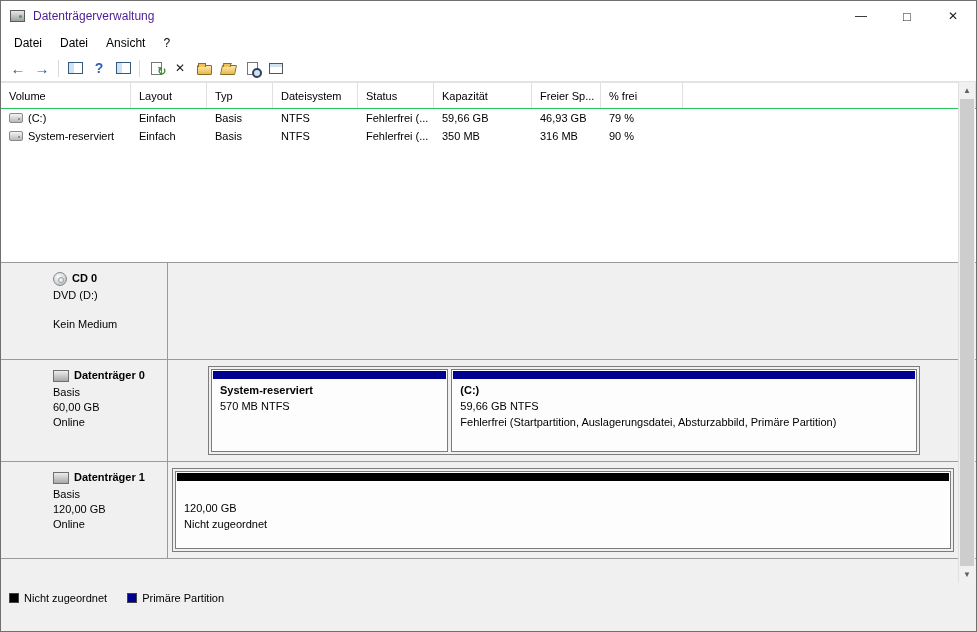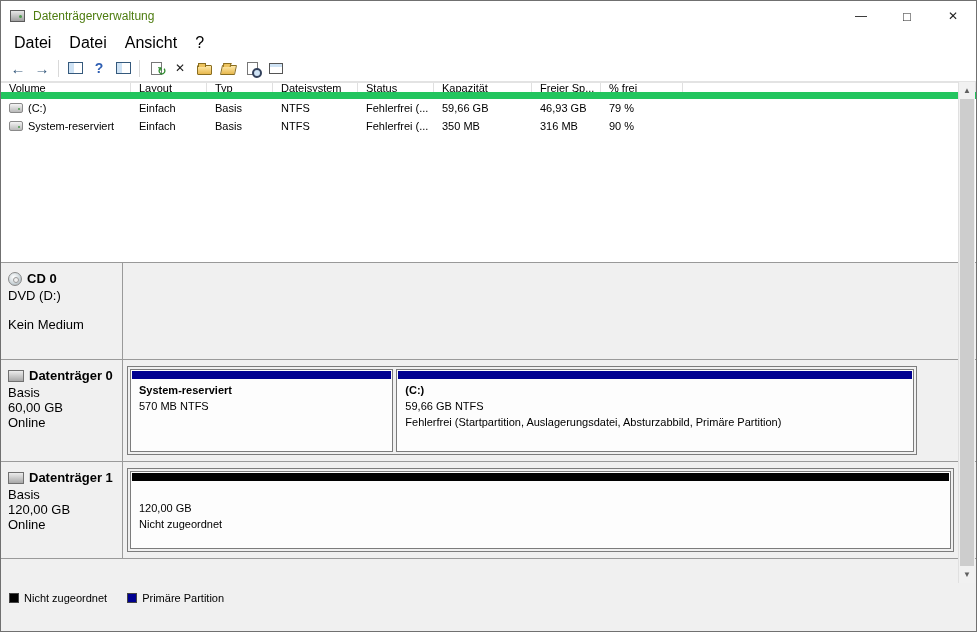--- a/index.html
+++ b/index.html
@@ -6,30 +6,30 @@
   body { font-family:"Liberation Sans","DejaVu Sans",sans-serif; background:#cfcfcf; }
   .window { width:977px; height:632px; background:#f0f0f0; border:1px solid #707070;
             display:flex; flex-direction:column; position:relative; overflow:hidden; }
 
   
   .titlebar { height:30px; background:#ffffff; display:flex; align-items:center; flex:0 0 auto; }
   .app-ico { width:15px; height:12px; border:1px solid #5a5a5a; background:linear-gradient(#e6e6e6,#9f9f9f);
              margin:0 8px 0 9px; position:relative; }
   .app-ico::after { content:""; position:absolute; right:2px; top:4px; width:3px; height:3px;
                     border-radius:50%; background:#4c9a4c; }
-  .title-text { font-size:12px; color:#4d7c0f; }
+  .title-text { font-size:12px; color:#4c1d95; }
   .win-controls { margin-left:auto; display:flex; height:100%; }
   .win-btn { width:46px; height:100%; border:none; background:transparent; font-size:12px;
              color:#222; display:flex; align-items:center; justify-content:center; cursor:default;
              font-family:inherit; }
   .win-btn.max { font-size:13px; }
 
   
   .menubar { height:24px; background:#ffffff; display:flex; align-items:center; padding-left:4px;
-             font-size:16px; flex:0 0 auto; }
+             font-size:12px; flex:0 0 auto; }
   .menu-item { padding:3px 9px; color:#000; }
 
   
   .toolbar { height:27px; background:#ffffff; border-bottom:1px solid #e3e3e3; display:flex;
              align-items:center; padding-left:5px; flex:0 0 auto; }
   .tool { width:24px; height:22px; display:flex; align-items:center; justify-content:center; }
   .tsep { width:1px; height:17px; background:#d9d9d9; margin:0 4px; }
   .arrow-glyph { color:#35597c; font-size:15px; font-weight:bold; line-height:1; }
   .pane-ico { width:15px; height:12px; border:1px solid #35597c;
               background:linear-gradient(to right,#cfe3f5 5px,#fff 5px); }
@@ -45,39 +45,39 @@
   .find-ico { width:11px; height:13px; border:1px solid #777; background:#fff; position:relative; }
   .find-ico::after { content:""; position:absolute; right:-5px; bottom:-4px; width:6px; height:6px;
                      border:2px solid #33415c; border-radius:50%; background:#cfe3f5; }
   .grid-ico { width:14px; height:11px; border:1px solid #555;
               background:linear-gradient(#cfe3f5 3px,#fff 3px); }
 
   
   .volume-table { height:180px; background:#fff; flex:0 0 auto; border-top:1px solid #e3e3e3; }
   .vt-row { display:grid; grid-template-columns:130px 76px 66px 85px 76px 98px 69px 82px 1fr;
             font-size:11px; }
-  .vt-head { height:16px; border-bottom:7px solid #22c55e; }
+  .vt-head { height:26px; border-bottom:1px solid #22c55e; }
   .vt-head .vt-cell { border-right:1px solid #e0e0e0; font-weight:normal; color:#000;
                       display:flex; align-items:center; }
   .vt-cell { padding-left:8px; display:flex; align-items:center; height:100%; white-space:nowrap; overflow:hidden; }
   .vt-data { height:18px; }
   .drive-ico { width:14px; height:10px; border:1px solid #8a8a8a; border-radius:2px;
                background:linear-gradient(#f4f4f4,#b9b9b9); margin-right:5px; flex:0 0 auto; position:relative; }
   .drive-ico::after { content:""; position:absolute; right:2px; bottom:2px; width:2px; height:2px;
                       border-radius:50%; background:#4c9a4c; }
 
   
   .graphical { flex:1 1 auto; background:#f0f0f0; border-top:1px solid #999; display:flex;
                flex-direction:column; overflow:hidden; }
   .disk-row { display:flex; border-bottom:1px solid #9a9a9a; flex:0 0 auto; }
   .row-cd { height:97px; }
-  .row-d0 { height:102px; }
+  .row-d0 { height:102px;gap:36px; }
   .row-d1 { height:97px; }
   .disk-info { width:122px; flex:0 0 auto; border-right:1px solid #9a9a9a; padding:8px 6px 0 7px;
-               font-size:13px; line-height:15px; }
+               font-size:11px; line-height:15px;margin-left:45px; }
   .disk-title { display:flex; align-items:center; font-weight:bold; margin-bottom:2px; }
   .disk-ico { width:16px; height:12px; border:1px solid #707070; background:linear-gradient(#ececec,#a8a8a8);
               margin-right:5px; flex:0 0 auto; }
   .cd-ico { width:14px; height:14px; border-radius:50%; margin-right:5px; flex:0 0 auto;
             background:radial-gradient(circle at 40% 35%, #ffffff, #cfd8dc 55%, #9aa4aa);
             border:1px solid #8a8a8a; position:relative; }
   .cd-ico::after { content:""; position:absolute; left:4px; top:4px; width:4px; height:4px;
                    border-radius:50%; background:#f0f0f0; border:1px solid #999; }
   .media-status { margin-top:14px; }
   .part-area { flex:1 1 auto; padding:6px 22px 6px 4px; display:flex; }

